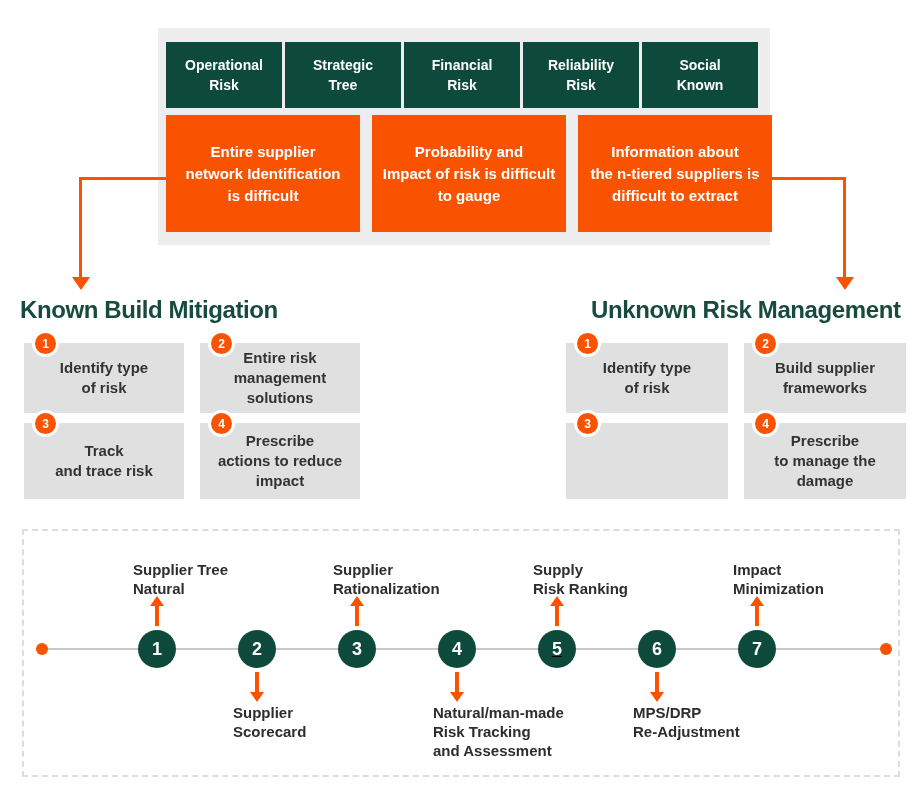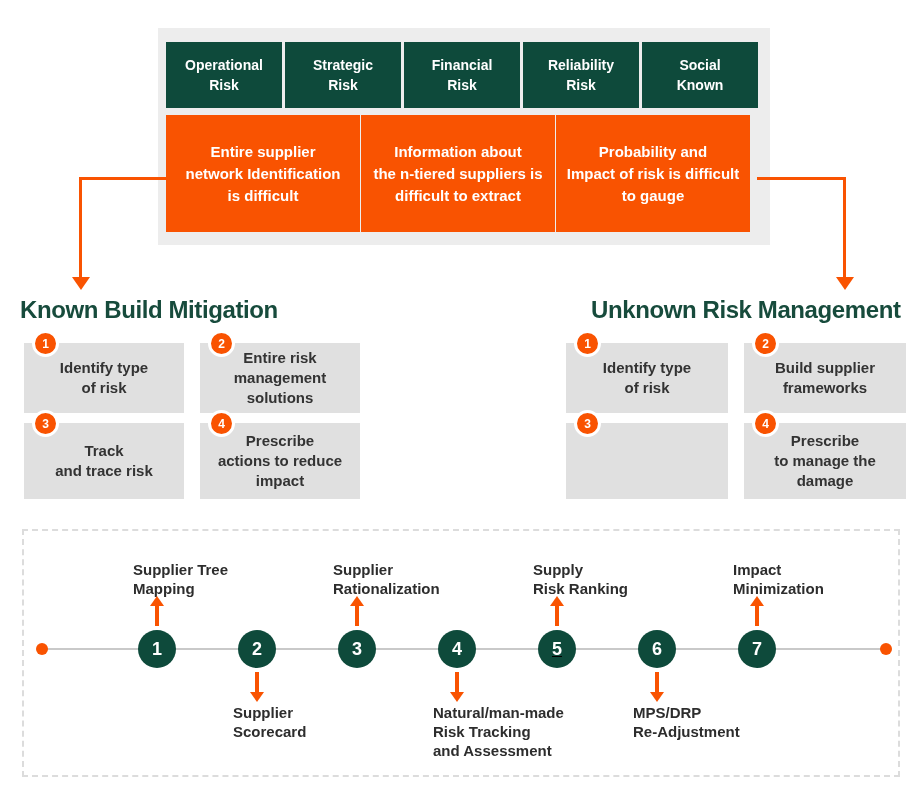--- a/index.html
+++ b/index.html
@@ -8,21 +8,21 @@
     font-family:"Liberation Sans","DejaVu Sans",sans-serif;overflow:hidden;
   }
   
   .panel{position:absolute;left:158px;top:28px;width:612px;height:217px;background:#ededed;}
   .risk-row{position:absolute;left:8px;top:14px;display:flex;gap:3px;}
   .risk-box{
     width:116px;height:66px;background:#0e4a3b;color:#ffffff;
     display:flex;align-items:center;justify-content:center;text-align:center;
     font-size:14px;font-weight:700;line-height:20px;white-space:pre-line;
   }
-  .challenge-row{position:absolute;left:8px;top:87px;display:flex;gap:1px;}
+  .challenge-row{position:absolute;left:8px;top:87px;display:flex;gap:12px;}
   .challenge-box{
     width:194px;height:117px;background:#f95301;color:#ffffff;
     display:flex;align-items:center;justify-content:center;text-align:center;
     font-size:15px;font-weight:700;line-height:22px;white-space:pre-line;
   }
   
   .conn{position:absolute;background:#f95301;}
   .conn-head{position:absolute;width:0;height:0;border-left:9px solid transparent;border-right:9px solid transparent;border-top:13px solid #f95301;}
   
   .section-title{
@@ -80,38 +80,38 @@
 </head>
 <body>
 
 <div id="canvas">
 
   <div class="panel">
     <div class="risk-row">
       <div class="risk-box">Operational
 Risk</div>
       <div class="risk-box">Strategic
-Risk</div>
+Tree</div>
       <div class="risk-box">Financial
 Risk</div>
       <div class="risk-box">Reliability
 Risk</div>
       <div class="risk-box">Social
 Known</div>
     </div>
     <div class="challenge-row">
       <div class="challenge-box">Entire supplier
 network Identification
 is difficult</div>
+      <div class="challenge-box">Probability and
+Impact of risk is difficult
+to gauge</div>
       <div class="challenge-box">Information about
 the n-tiered suppliers is
 difficult to extract</div>
-      <div class="challenge-box">Probability and
-Impact of risk is difficult
-to gauge</div>
     </div>
   </div>
 
   <div>
     <div class="conn" style="left:79px;top:177px;width:88px;height:3px;"></div>
     <div class="conn" style="left:79px;top:177px;width:3px;height:101px;"></div>
     <div class="conn-head" style="left:72px;top:277px;"></div>
   </div>
 
   <div>
@@ -166,21 +166,21 @@
 damage</span>
   </div>
 
   <div class="timeline-panel">
     <div class="tl-line"></div>
     <div class="tl-dot tl-dot-left"></div>
     <div class="tl-dot tl-dot-right"></div>
 
     <div class="step step1">
       <div class="step-label label-above">Supplier Tree
-Mapping</div>
+Natural</div>
       <div class="head-up"></div>
       <div class="stem-up"></div>
       <div class="step-circle">1</div>
     </div>
 
     <div class="step step2">
       <div class="step-circle">2</div>
       <div class="stem-down"></div>
       <div class="head-down"></div>
       <div class="step-label label-below">Supplier

